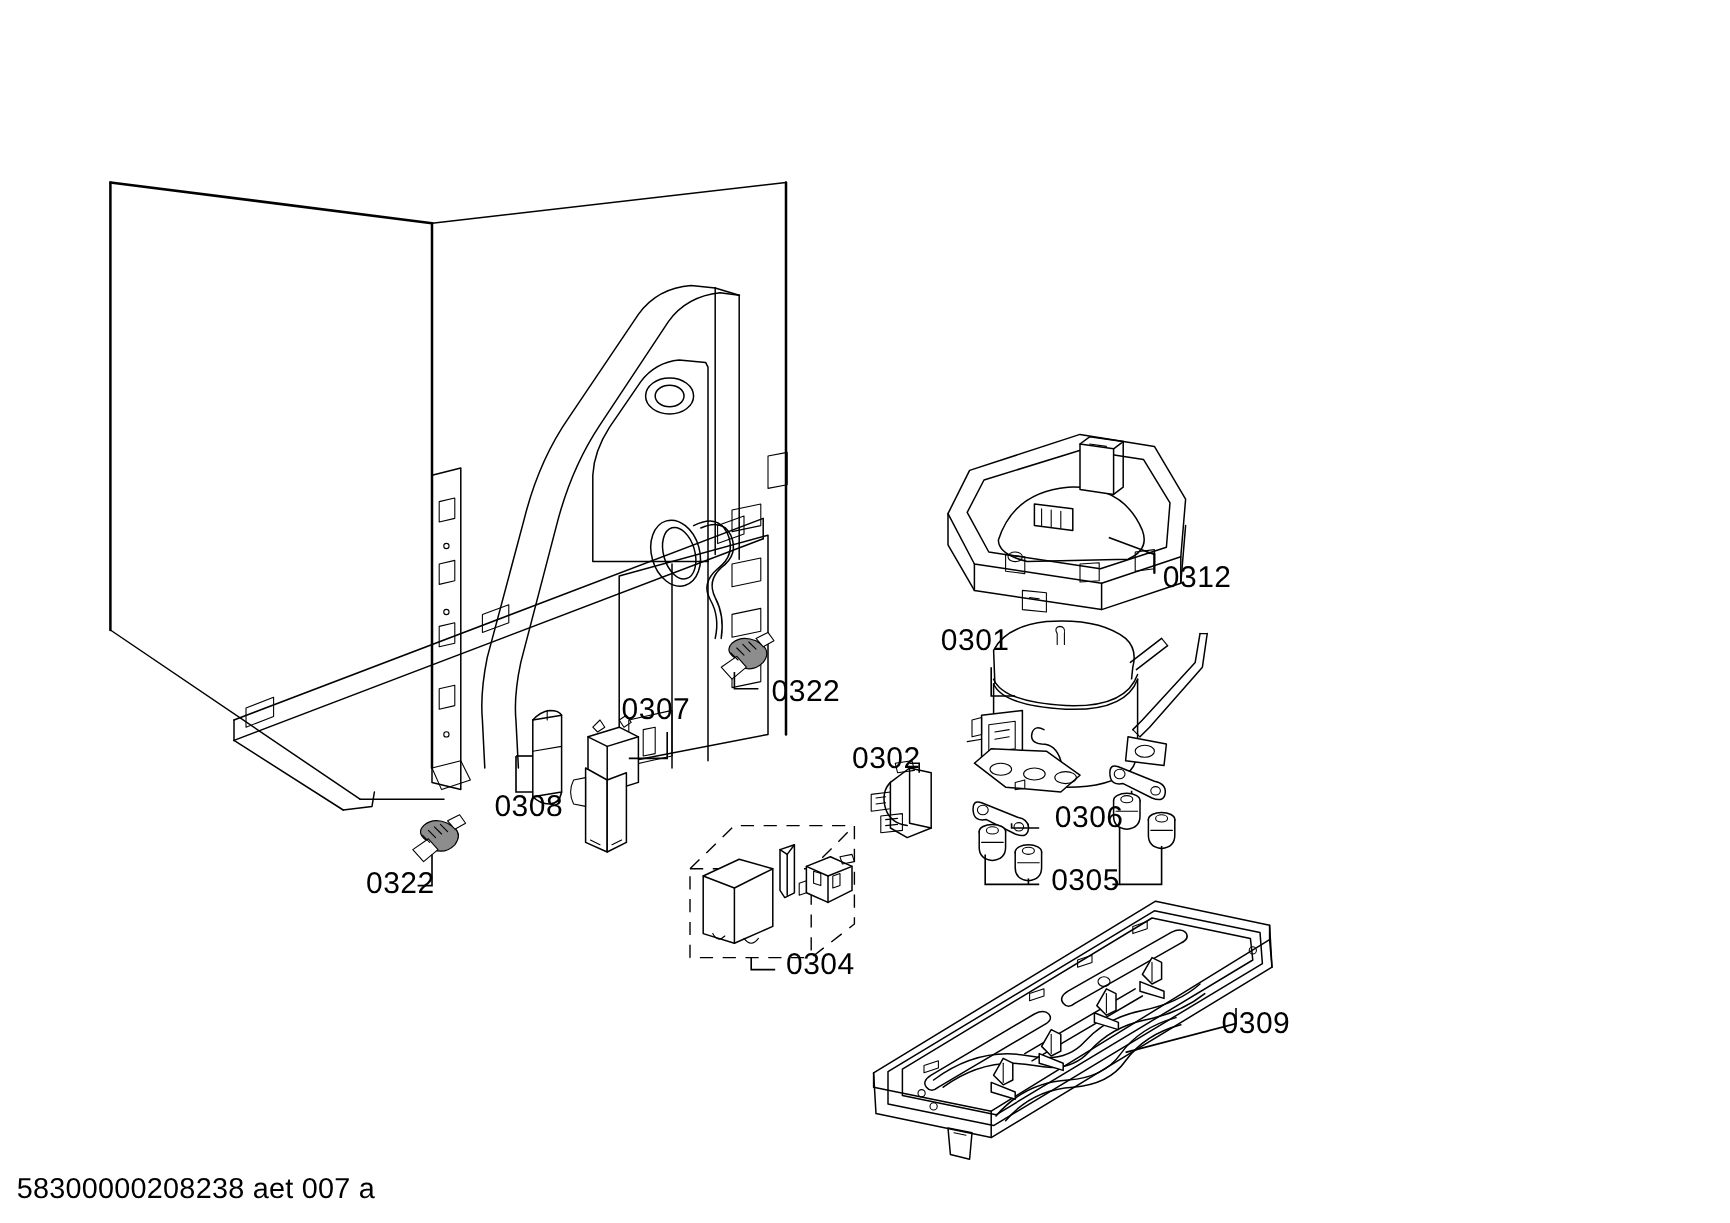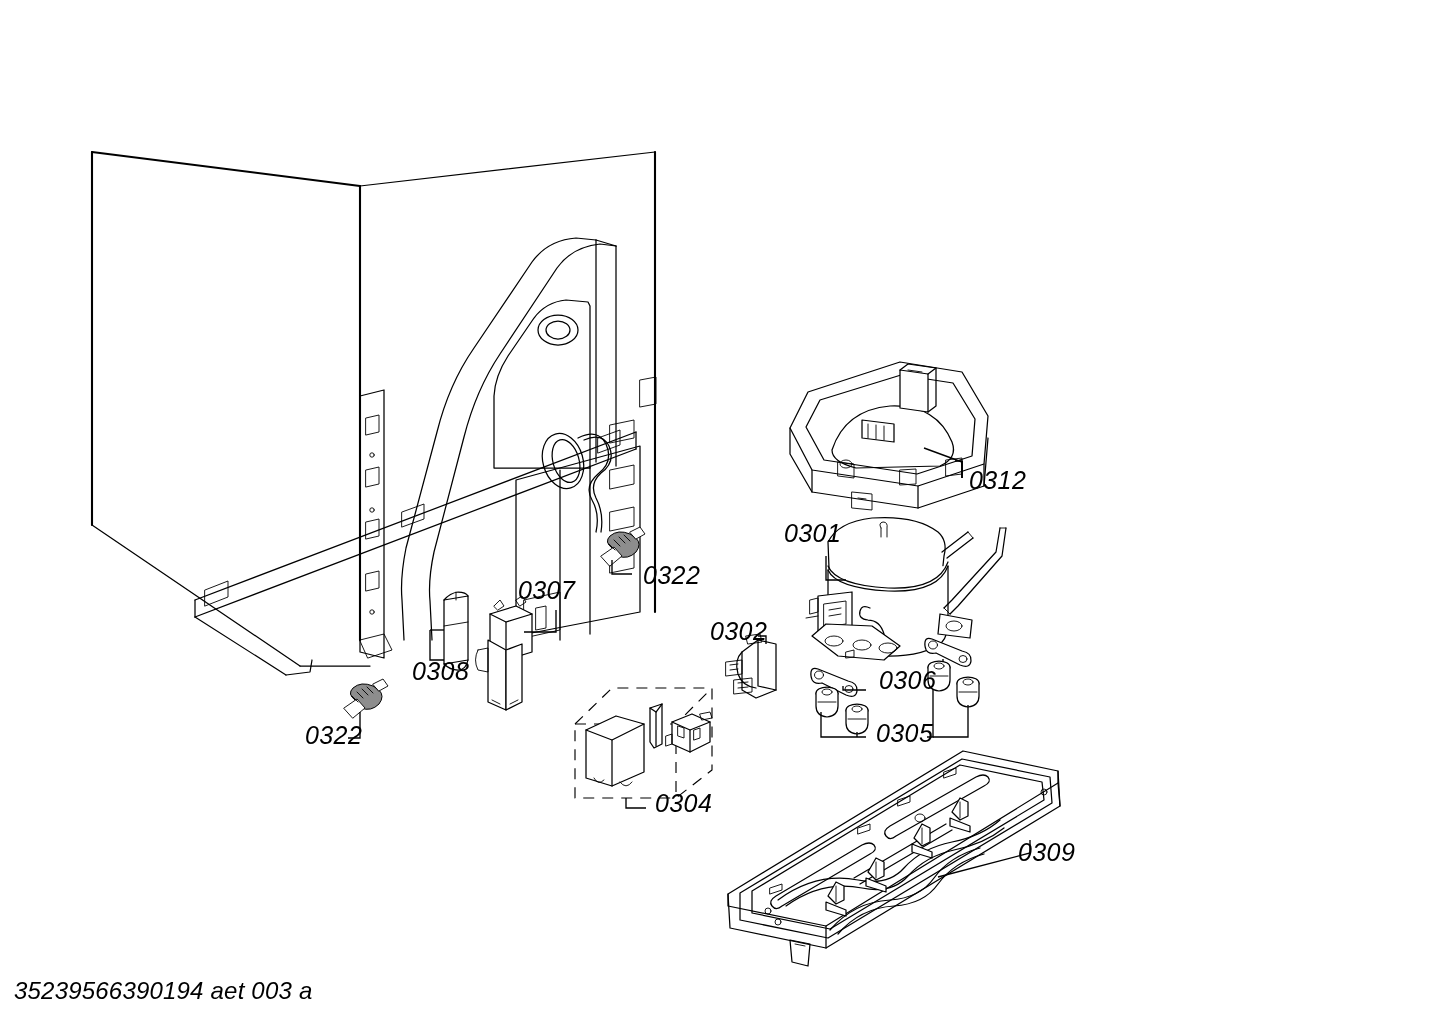--- a/index.html
+++ b/index.html
@@ -15,21 +15,20 @@
     overflow: hidden;
     font-family: "Liberation Sans", sans-serif;
     color: #000000;
   }
   #diagram-root {
     position: absolute;
     left: 0;
     top: 0;
     width: 1442px;
     height: 1019px;
-    font-style: italic;
   }
   svg.sheet {
     display: block;
     width: 1442px;
     height: 1019px;
   }
   .ln    { fill: none; stroke: #000000; stroke-width: 1.25; stroke-linejoin: round; stroke-linecap: round; }
   .ln-th { fill: none; stroke: #000000; stroke-width: 2.1;  stroke-linejoin: round; stroke-linecap: round; }
   .ln-f  { fill: none; stroke: #000000; stroke-width: 0.9;  stroke-linejoin: round; stroke-linecap: round; }
   .leader{ fill: none; stroke: #000000; stroke-width: 1.35; stroke-linejoin: miter; stroke-linecap: butt; }
@@ -426,15 +425,15 @@
       <text class="lbl" x="412" y="680">0308</text>
       <text class="lbl" x="879" y="689">0306</text>
       <text class="lbl" x="876" y="742">0305</text>
       <text class="lbl" x="305" y="744">0322</text>
       <text class="lbl" x="655" y="812">0304</text>
       <text class="lbl" x="1018" y="861">0309</text>
     </g>
 
   </svg>
 
-  <div class="footer-text">35239566390194 aet 003 a</div>
+  <div class="footer-text">58300000208238 aet 007 a</div>
 
 </div>
 
 </body></html>

